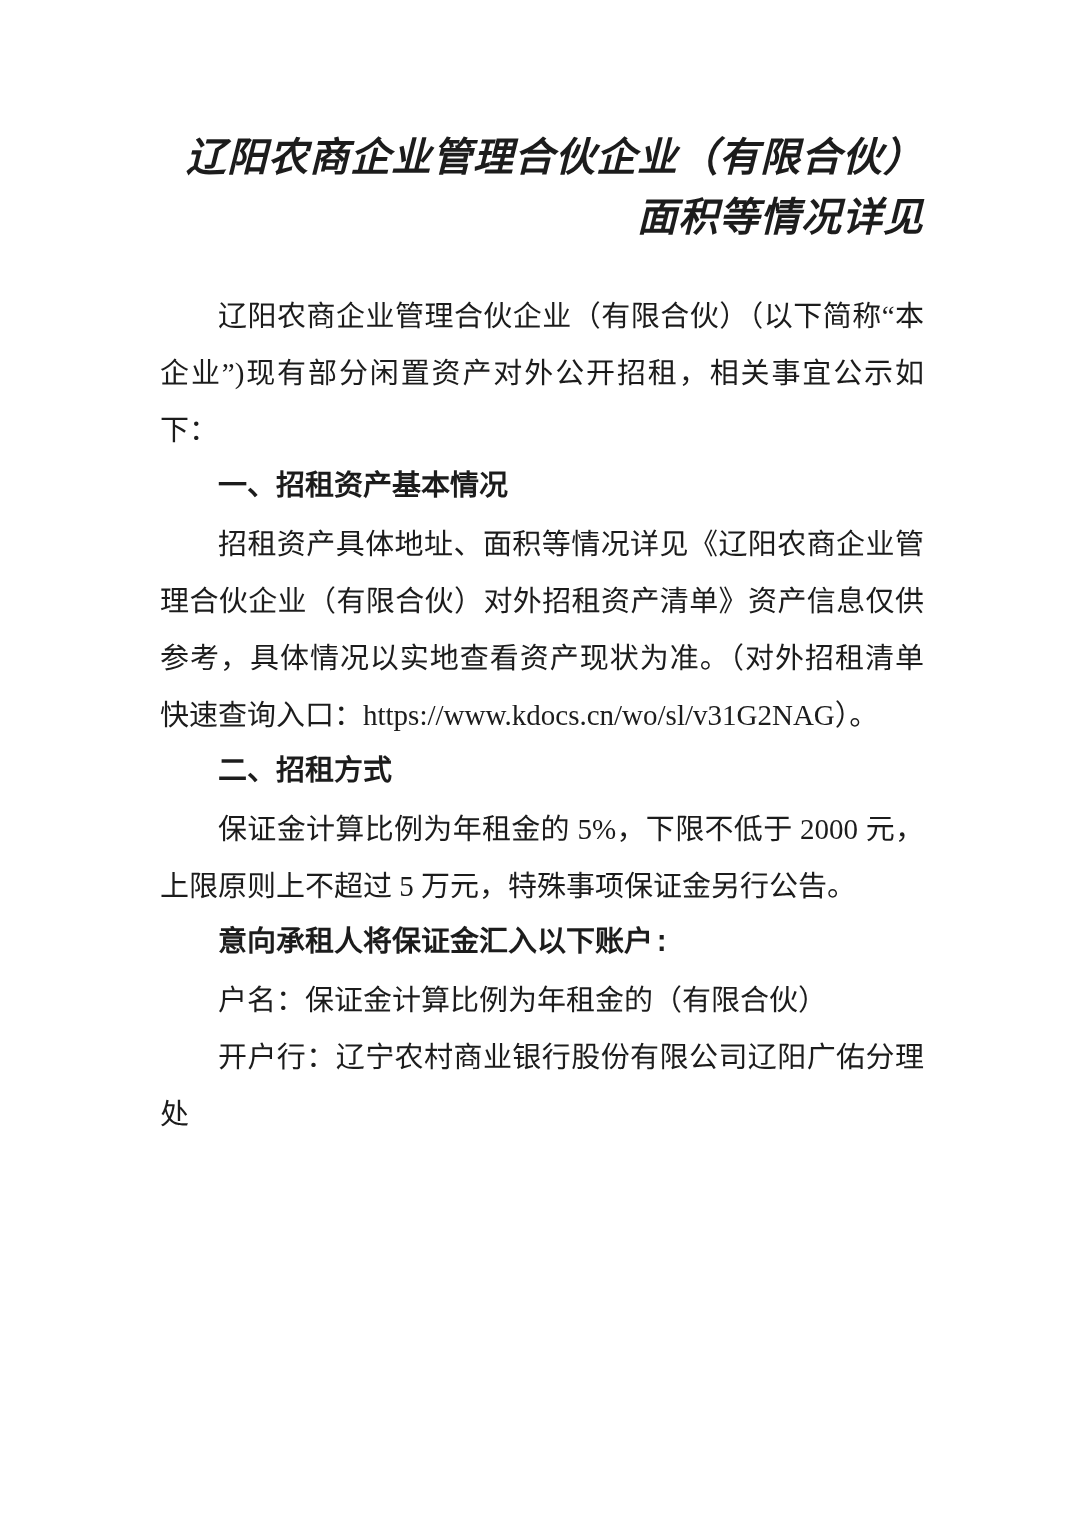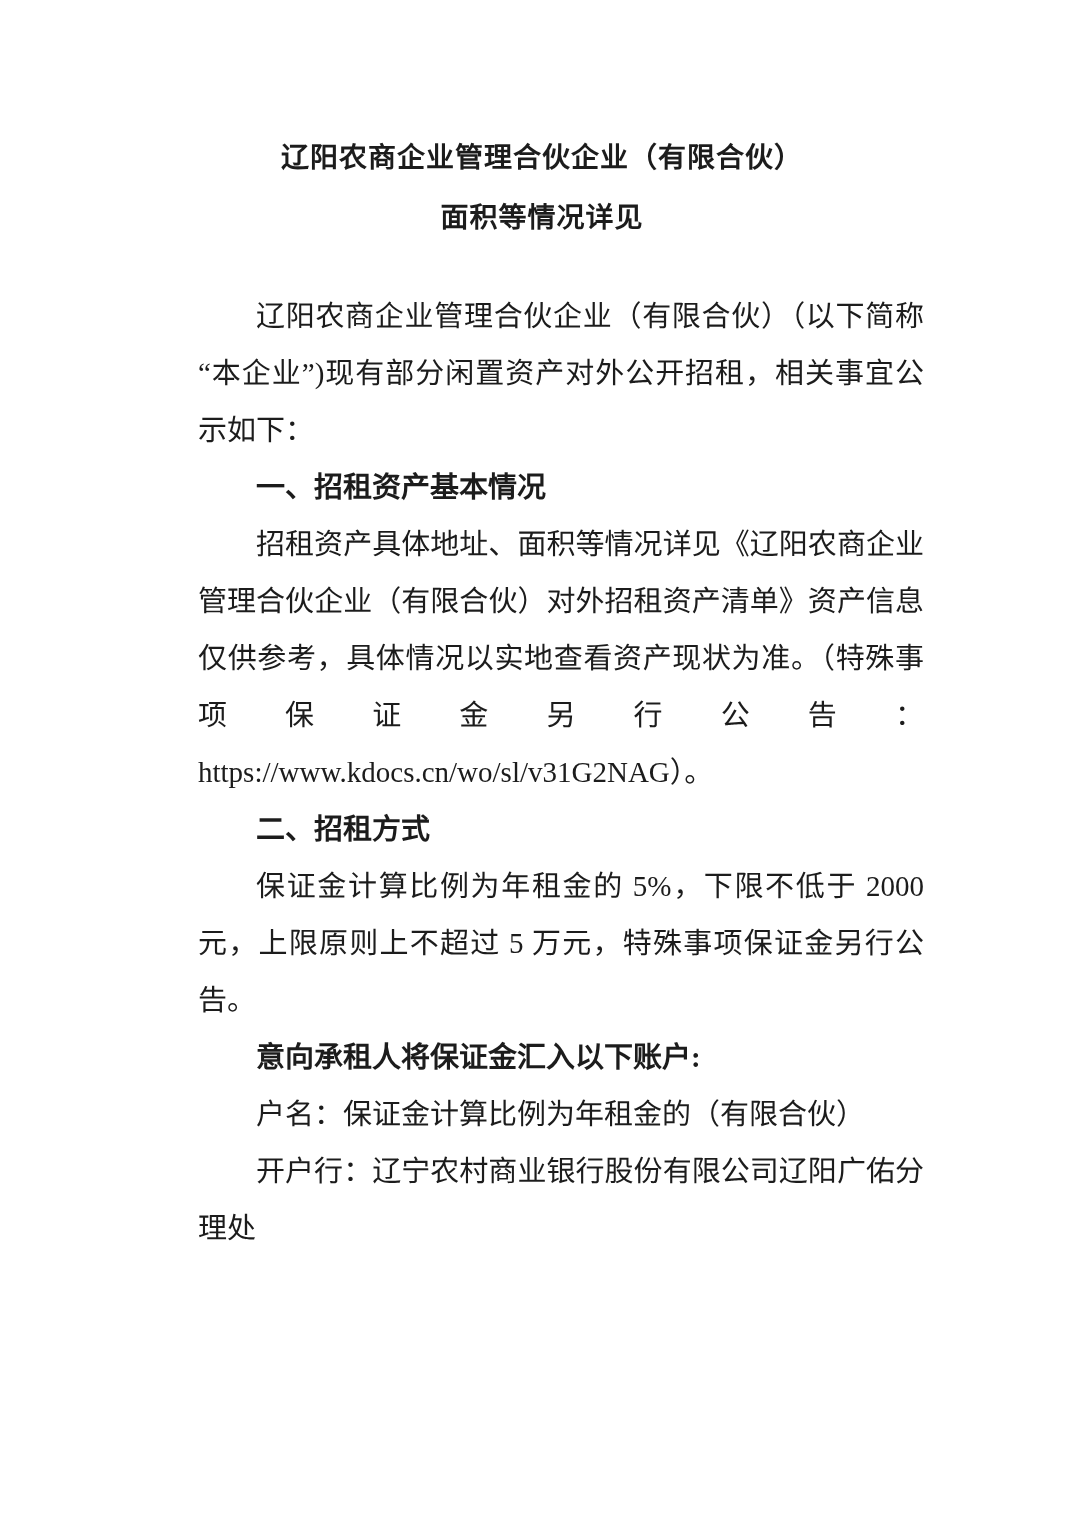--- a/index.html
+++ b/index.html
@@ -15,62 +15,63 @@
     color: #1c1c1c;
   }
   .doc-page {
     box-sizing: border-box;
     width: 1080px;
     height: 1527px;
     padding: 128px 156px 0 160px;
     background: #ffffff;
   }
   .doc-title {
-    text-align: center;
+    text-align: right;
     font-weight: bold;
-    font-size: 28px;
+    font-size: 40px;
     line-height: 60px;
     letter-spacing: 1px;
+    font-style: italic;
   }
   .doc-body {
     margin-top: 40px;
     font-size: 29px;
     line-height: 57px;
-    margin-left: 38px;
   }
   .para {
     margin: 0;
     text-align: justify;
     text-justify: inter-character;
     text-indent: 2em;
   }
   .head {
     margin: 0;
     font-weight: bold;
     text-indent: 2em;
     text-align: left;
+    font-family: Liberation Mono, monospace;
   }
 </style>
 </head>
 <body>
 
 <div class="doc-page">
 
   <div class="doc-title">
     <div>辽阳农商企业管理合伙企业（有限合伙）</div>
     <div>面积等情况详见</div>
   </div>
 
   <div class="doc-body">
 
     <p class="para">辽阳农商企业管理合伙企业（有限合伙）（以下简称“本企业”)现有部分闲置资产对外公开招租，相关事宜公示如下：</p>
 
     <p class="head">一、招租资产基本情况</p>
 
-    <p class="para">招租资产具体地址、面积等情况详见《辽阳农商企业管理合伙企业（有限合伙）对外招租资产清单》资产信息仅供参考，具体情况以实地查看资产现状为准。（特殊事项保证金另行公告：https://www.kdocs.cn/wo/sl/v31G2NAG）。</p>
+    <p class="para">招租资产具体地址、面积等情况详见《辽阳农商企业管理合伙企业（有限合伙）对外招租资产清单》资产信息仅供参考，具体情况以实地查看资产现状为准。（对外招租清单快速查询入口：https://www.kdocs.cn/wo/sl/v31G2NAG）。</p>
 
     <p class="head">二、招租方式</p>
 
 
 
     <p class="para">保证金计算比例为年租金的 5%，下限不低于 2000 元，上限原则上不超过 5 万元，特殊事项保证金另行公告。</p>
 
     <p class="head">意向承租人将保证金汇入以下账户:</p>
 
     <p class="para">户名：保证金计算比例为年租金的（有限合伙）</p>

